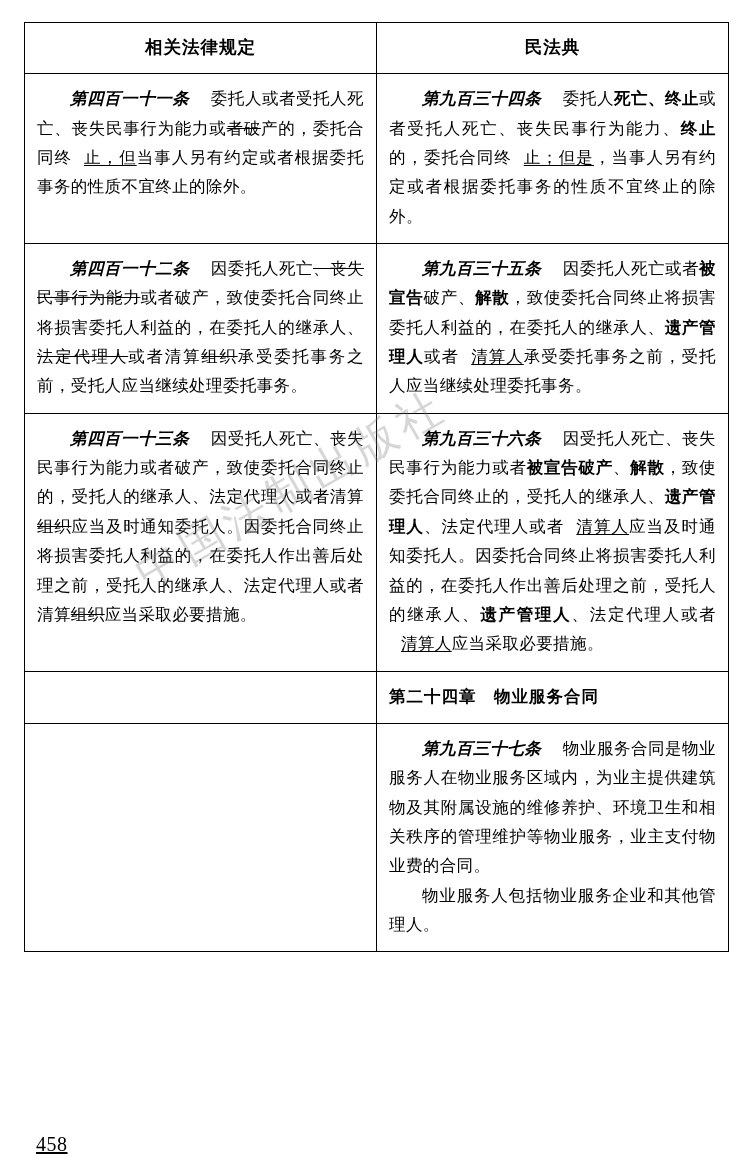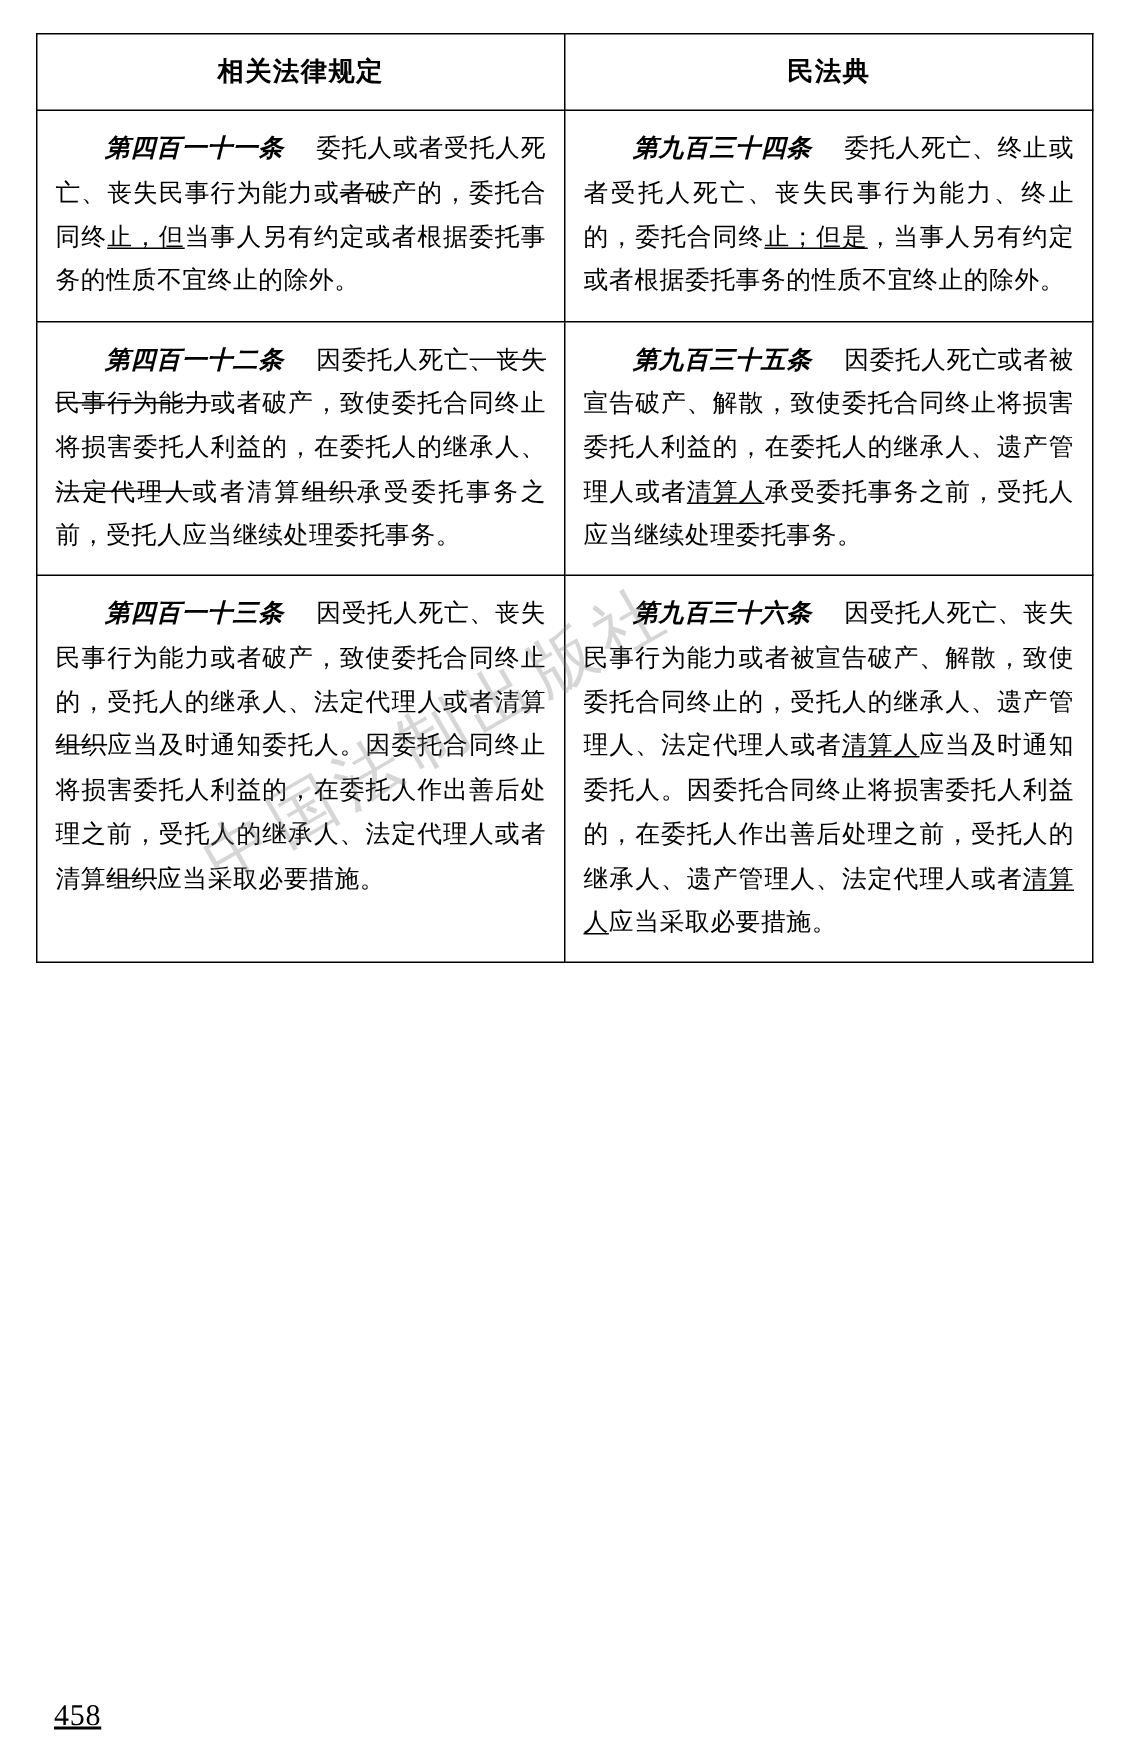--- a/index.html
+++ b/index.html
@@ -56,25 +56,26 @@
   }
   .art-no {
     font-weight: bold;
     font-style: italic;
   }
   .gap {
     display: inline-block;
     width: 1.3em;
   }
   b.ins {
-    font-weight: normal;
+    font-weight: bold;
   }
   .u {
     text-decoration: underline;
     text-underline-offset: 2px;
+    margin-left: 12px;
   }
   .s {
     text-decoration: line-through;
   }
   .chapter-cell {
     text-align: center;
   }
   .chapter-title {
     font-weight: bold;
     letter-spacing: 1px;
@@ -148,19 +149,36 @@
 
       <tr>
         <td>
           <p class="para"><span class="art-no">第四百一十三条</span><span class="gap"></span>因受托人死亡、丧失民事行为能力或者破产，致使委托合同终止的，受托人的继承人、法定代理人或者清算<span class="s">组织</span>应当及时通知委托人。因委托合同终止将损害委托人利益的，在委托人作出善后处理之前，受托人的继承人、法定代理人或者清算<span class="s">组织</span>应当采取必要措施。</p>
         </td>
         <td>
           <p class="para"><span class="art-no">第九百三十六条</span><span class="gap"></span>因受托人死亡、丧失民事行为能力或者<b class="ins">被宣告破产</b>、<b class="ins">解散</b>，致使委托合同终止的，受托人的继承人、<b class="ins">遗产管理人</b>、法定代理人或者<span class="u">清算人</span>应当及时通知委托人。因委托合同终止将损害委托人利益的，在委托人作出善后处理之前，受托人的继承人、<b class="ins">遗产管理人</b>、法定代理人或者<span class="u">清算人</span>应当采取必要措施。</p>
         </td>
       </tr>
 
+      <tr>
+        <td>
+            <div class="empty-cell"></div>
+          </td>
+        <td class="chapter-cell">
+          <p class="para chapter-title" style="text-indent:0">第二十四章　物业服务合同</p>
+        </td>
+      </tr>
 
+      <tr class="row-last">
+        <td>
+            <div class="empty-cell"></div>
+          </td>
+        <td>
+          <p class="para"><span class="art-no">第九百三十七条</span><span class="gap"></span><span>物业服务合同是物业服务人在物业服务区域内，为业主提供建筑物及其附属设施的维修养护、环境卫生和相关秩序的管理维护等物业服务，业主支付物业费的合同。</span></p>
+          <p class="para"><span>物业服务人包括物业服务企业和其他管理人。</span></p>
+        </td>
+      </tr>
 
     </tbody>
   </table>
 
   <div class="page-number">458</div>
 </div>
 
 </body></html>

